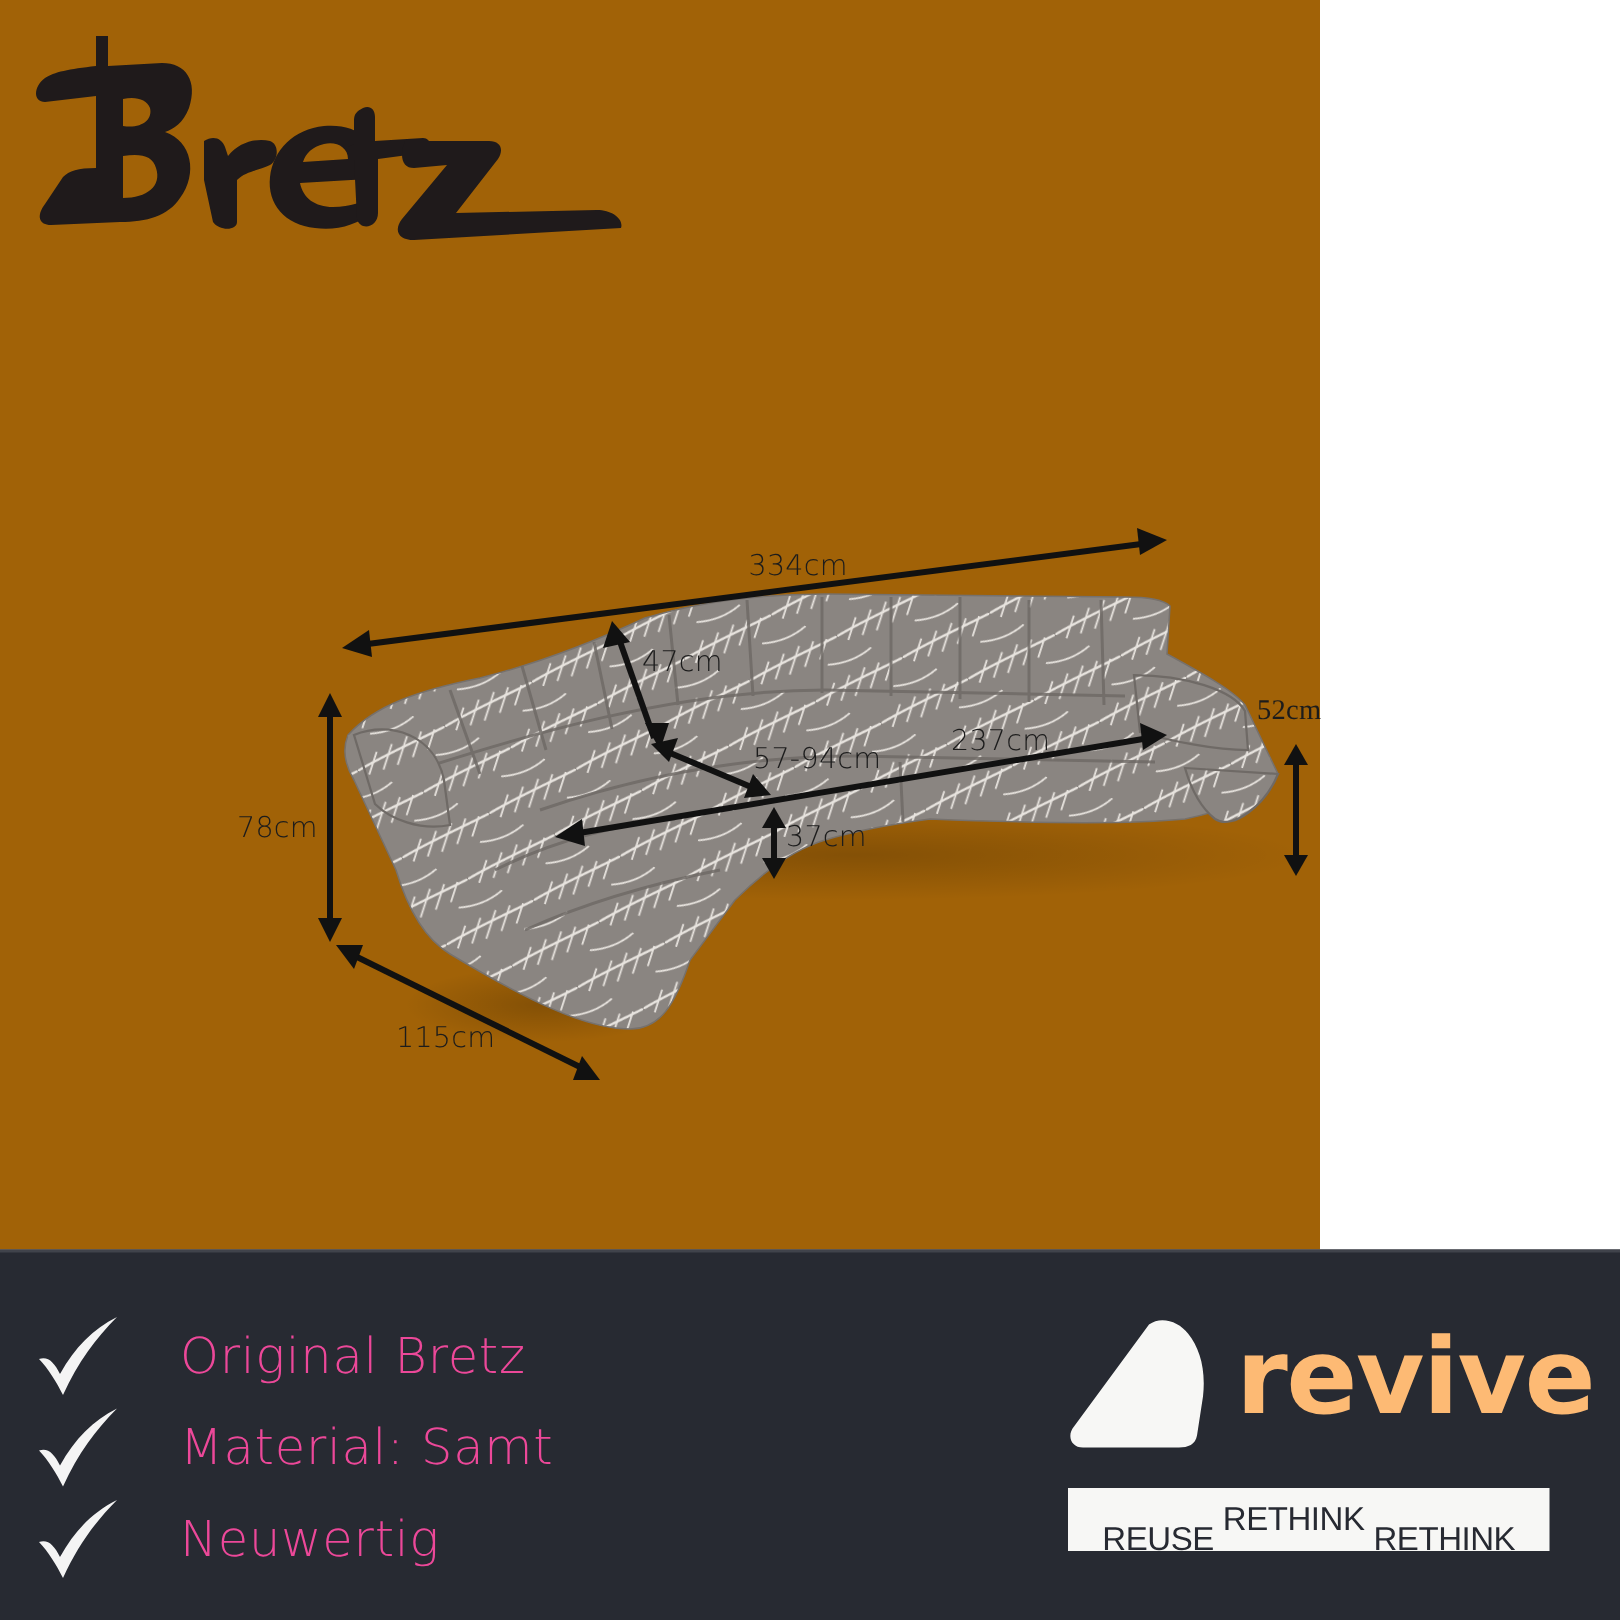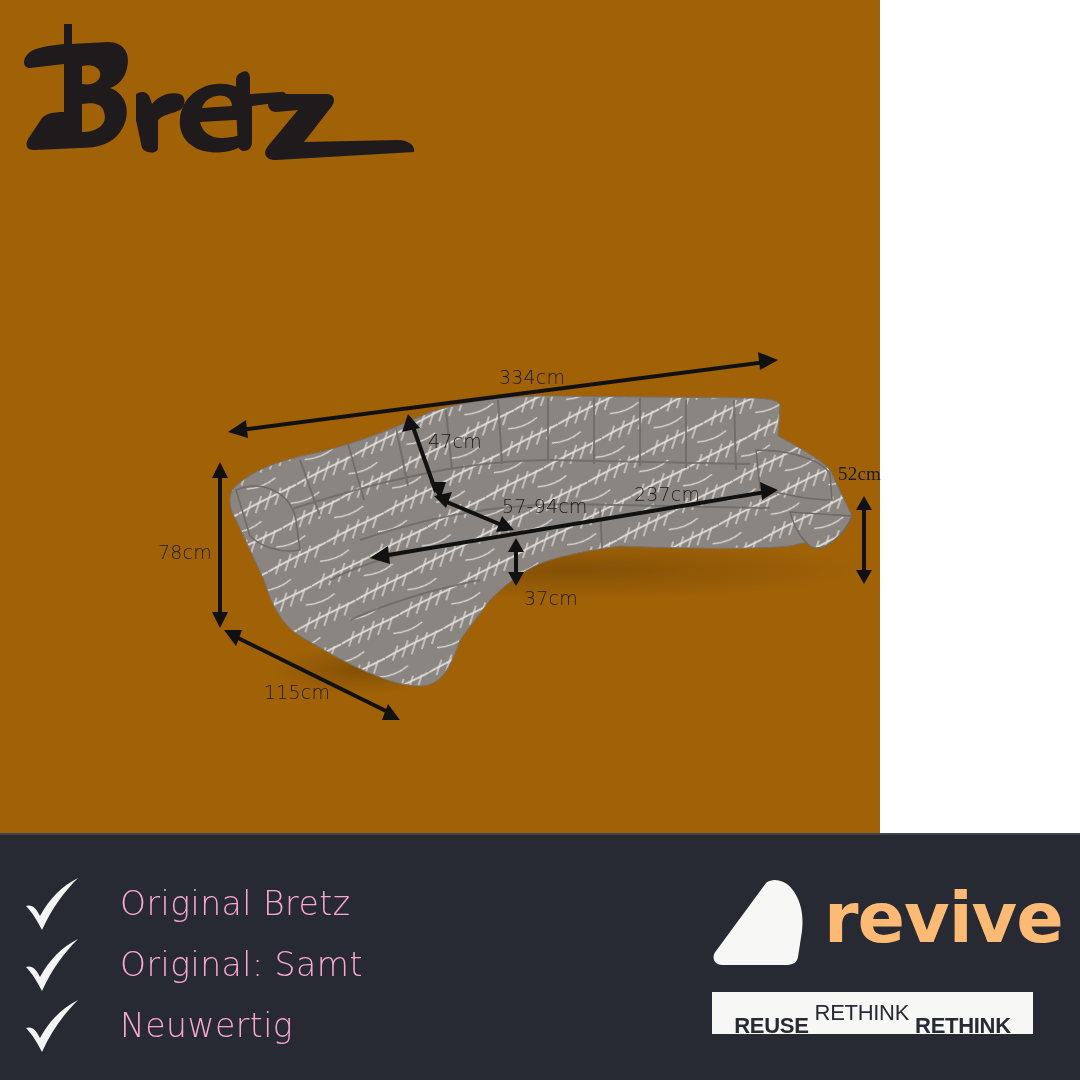--- a/index.html
+++ b/index.html
@@ -22,36 +22,36 @@
     }
 
     .footer-band {
       position: absolute; left: 0; top: 833px; width: 1080px; height: 247px;
       background: #272a32; border-top: 2px solid #40434b; box-sizing: border-box;
     }
     .features { position: absolute; left: 24px; top: 38px; }
     .feature-item { display: flex; align-items: center; height: 61px; }
     .check-icon { width: 56px; height: 56px; margin-right: 40px; }
     .check-icon svg { width: 100%; height: 100%; }
-    .feature-label { color: #f9a8d4; font-size: 33px; font-family: "DejaVu Sans", sans-serif; font-weight: 300; letter-spacing: 0.5px; }
+    .feature-label { color: #ec4899; font-size: 33px; font-family: "DejaVu Sans", sans-serif; font-weight: 300; letter-spacing: 0.5px; }
 
     .revive-logo { position: absolute; left: 712px; top: 44px; width: 320px; height: 90px; }
     .revive-mark { position: absolute; left: 0; top: 0; width: 95px; height: 88px; }
     .revive-word {
       position: absolute; left: 112px; top: 4px; color: #fdba74; font-size: 70px;
       font-weight: bold; letter-spacing: -1px; line-height: 1;
       font-family: "DejaVu Sans", sans-serif;
     }
     .tagline-box {
       position: absolute; left: 712px; top: 157px; width: 321px; height: 42px;
       background: #f7f7f5; display: flex; align-items: center; justify-content: center;
       color: #272a32; font-size: 22px; letter-spacing: -0.3px;
       font-family: "Liberation Sans", sans-serif;
     }
-    .tagline-box .bold { font-weight: bold; margin-top: 25px; }
+    .tagline-box .bold { font-weight: normal; margin-top: 25px; }
     .tagline-box .light { font-weight: normal; margin: 0 6px; }
   </style>
 </head>
 <body>
 
 <div class="top-area">
 
   <div class="brand-logo">
     
     <svg viewBox="0 0 395 160">
@@ -150,21 +150,21 @@
         <line x1="84" y1="296" x2="238" y2="372"></line>
         <polygon points="74,290 92,290 86,306" stroke="none"></polygon>
         <polygon points="250,380 232,380 238,364" stroke="none"></polygon>
       </g>
     </svg>
 
     <span class="dim-label" style="left:349px; top:28px;">334cm</span>
     <span class="dim-label" style="left:278px; top:92px;">47cm</span>
     <span class="dim-label" style="left:328px; top:157px;padding-left:24px;">57-94cm</span>
     <span class="dim-label" style="left:484px; top:145px;">237cm</span>
-    <span class="dim-label" style="left:374px; top:209px;margin-top:40px;">37cm</span>
+    <span class="dim-label" style="left:374px; top:209px;">37cm</span>
     <span class="dim-label" style="left:688px; top:124px;font-family:Liberation Serif, serif;">52cm</span>
     <span class="dim-label" style="left:8px; top:203px;text-align:right;">78cm</span>
     <span class="dim-label" style="left:114px; top:343px;">115cm</span>
   </div>
 </div>
 
 <div class="footer-band">
   <div class="features">
     <div class="feature-item">
       <span class="check-icon">
@@ -173,21 +173,21 @@
           </svg>
       </span>
       <span class="feature-label">Original Bretz</span>
     </div>
     <div class="feature-item">
       <span class="check-icon">
         <svg viewBox="0 0 56 56">
             <path d="M2 30 C8 28 12 32 16 40 C26 22 38 10 54 2 C40 16 28 32 18 54 C14 46 8 36 2 30 Z" fill="#f4f4f4"></path>
           </svg>
       </span>
-      <span class="feature-label">Original: Samt</span>
+      <span class="feature-label">Material: Samt</span>
     </div>
     <div class="feature-item">
       <span class="check-icon">
         <svg viewBox="0 0 56 56">
             <path d="M2 30 C8 28 12 32 16 40 C26 22 38 10 54 2 C40 16 28 32 18 54 C14 46 8 36 2 30 Z" fill="#f4f4f4"></path>
           </svg>
       </span>
       <span class="feature-label">Neuwertig</span>
     </div>
   </div>

